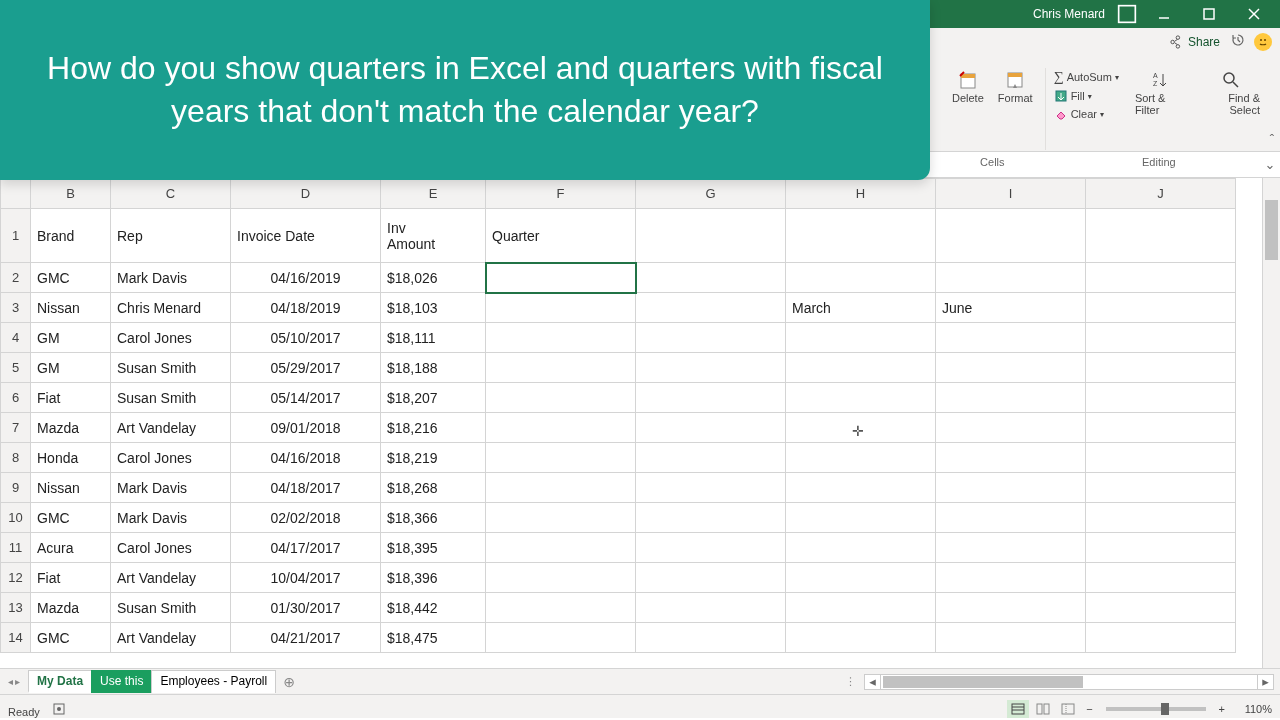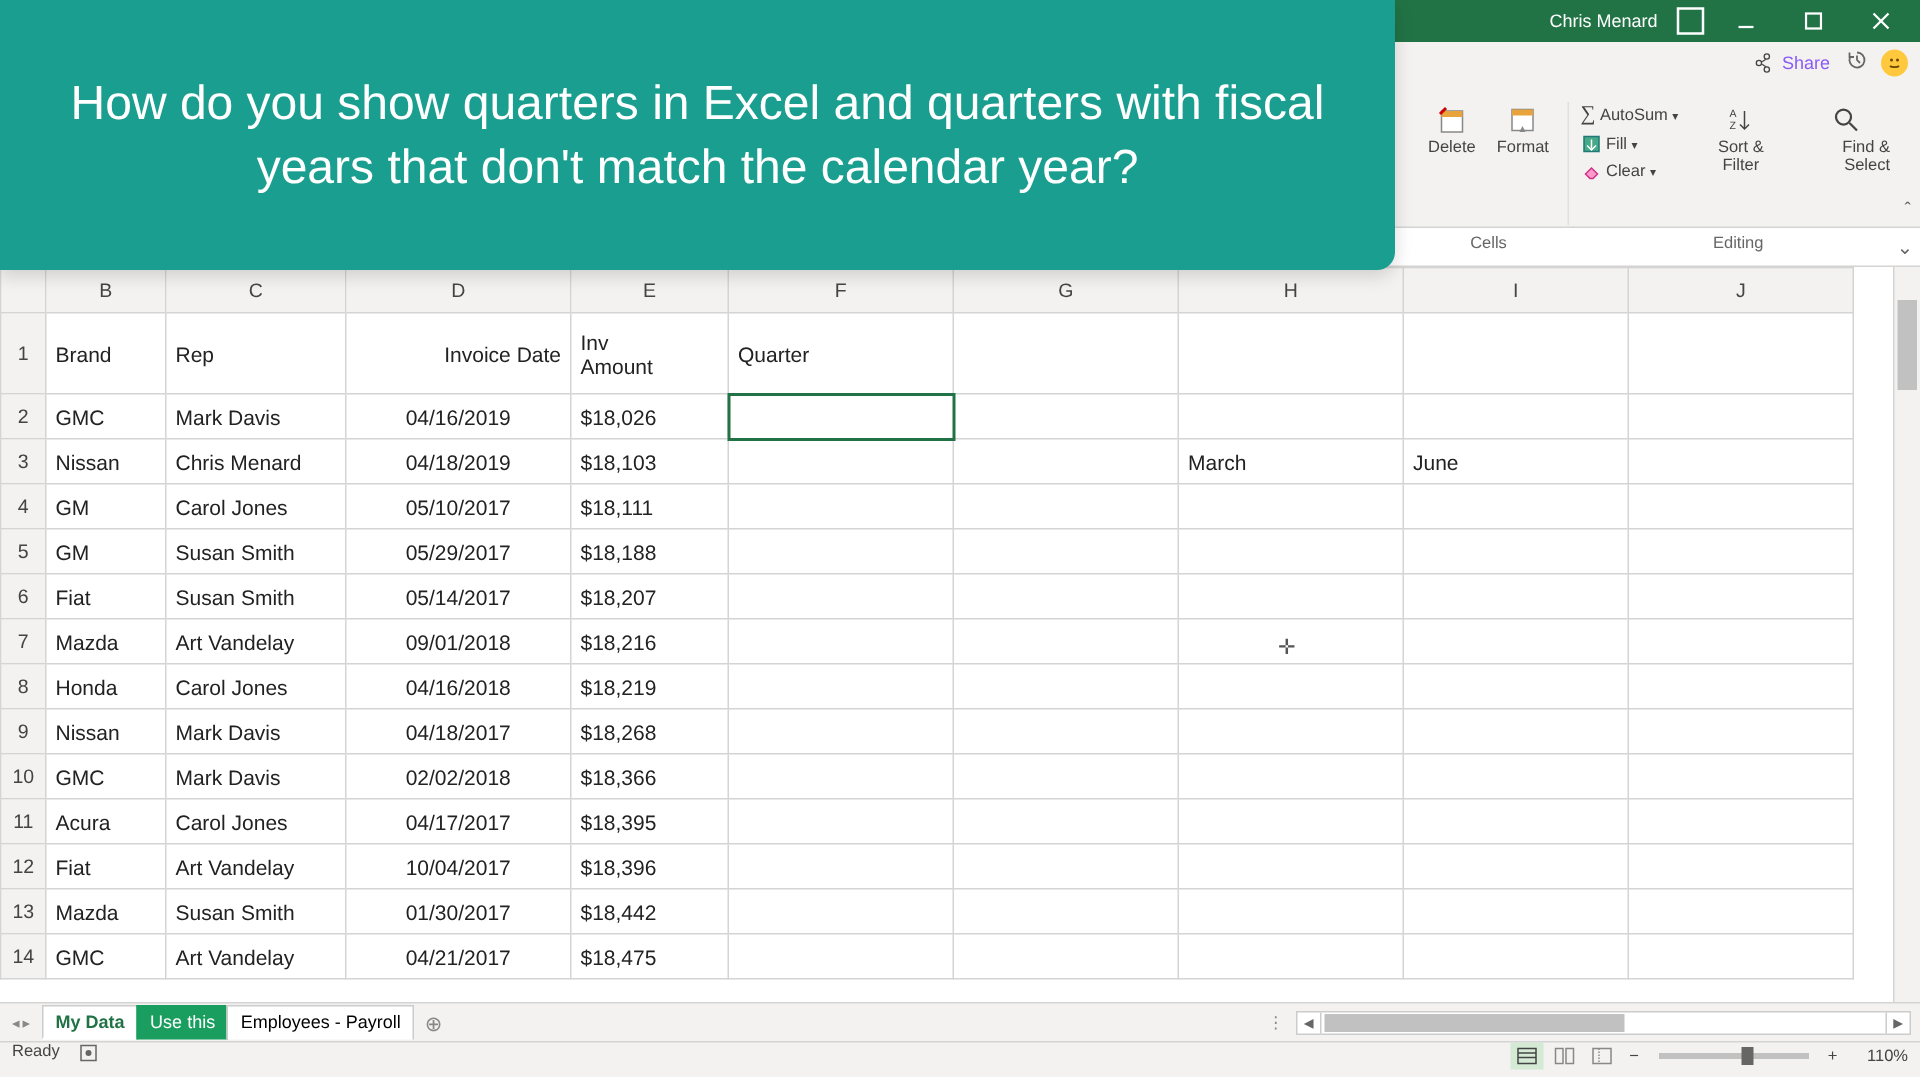--- a/index.html
+++ b/index.html
@@ -7,21 +7,21 @@
 
 
 .titlebar { height: 28px; background: #217346; display: flex; align-items: center; justify-content: flex-end; color: #fff; padding: 0 4px; }
 .titlebar .user { font-size: 12px; margin-right: 8px; }
 .titlebar .winbtn { width: 45px; height: 28px; display: flex; align-items: center; justify-content: center; cursor: pointer; }
 .titlebar .winbtn svg { width: 12px; height: 12px; }
 .titlebar .smallicon { width: 20px; height: 20px; display:flex;align-items:center;justify-content:center;margin:0 4px; }
 
 
 .ribbon-area { background:#f3f2f1; height:124px; border-bottom:1px solid #d4d4d4; position:relative;}
-.ribbon-right { position:absolute; right:8px; top:4px; display:flex; align-items:center; color:#8b5cf6; font-size:12px;}
+.ribbon-right { position:absolute; right:8px; top:4px; display:flex; align-items:center; color:#14532d; font-size:12px;}
 .ribbon-right .share{ display:flex;align-items:center;gap:4px;margin-right:10px;cursor:pointer;}
 .ribbon-content { position:absolute; left:940px; right:8px; top:40px; bottom:22px; display:flex; }
 .ribbon-group { display:flex; flex-direction:column; align-items:center; padding:0 6px; border-right:1px solid #e1dfdd; position:relative; height:82px;}
 .ribbon-group:last-child{border-right:none;}
 .ribbon-group .grouplabel{ position:absolute; bottom:-18px; left:0; right:0; text-align:center; font-size:11px; color:#666;}
 .ribbon-btn { display:flex; flex-direction:column; align-items:center; justify-content:center; cursor:pointer; padding:2px 6px; font-size:11px; color:#444;}
 .ribbon-btn svg { width:20px; height:20px; margin-bottom:2px;}
 .ribbon-small { display:flex; align-items:center; gap:3px; font-size:11px; color:#444; cursor:pointer; padding:1px 2px;}
 .ribbon-small svg{width:14px;height:14px;}
 .cells-group{display:flex;gap:2px;}
@@ -67,21 +67,21 @@
 .tabstrip .tab.accent{background:#1a9e5f;color:#fff;border-color:#1a9e5f;}
 .tabstrip .newtab{padding:3px 8px;color:#888;cursor:pointer;font-size:14px;}
 .tabstrip .hsplit{margin-left:auto;margin-right:8px;color:#888;font-size:11px;}
 .tabstrip .hscroll{width:410px;height:16px;background:#fff;border:1px solid #ccc;position:relative;margin-right:6px;}
 .tabstrip .hscroll .lbtn,.tabstrip .hscroll .rbtn{position:absolute;top:0;bottom:0;width:16px;display:flex;align-items:center;justify-content:center;color:#666;cursor:pointer;}
 .tabstrip .hscroll .lbtn{left:0;border-right:1px solid #ccc;}
 .tabstrip .hscroll .rbtn{right:0;border-left:1px solid #ccc;}
 .tabstrip .hscroll .hthumb{position:absolute;left:18px;top:1px;bottom:1px;width:200px;background:#c1c1c1;}
 
 
-.statusbar{height:24px;background:#f3f2f1;border-top:1px solid #d4d4d4;display:flex;align-items:flex-start;font-size:11px;color:#444;padding:0 8px;}
+.statusbar{height:24px;background:#f3f2f1;border-top:1px solid #d4d4d4;display:flex;align-items:flex-end;font-size:11px;color:#444;padding:0 8px;}
 .statusbar .ready{margin-right:12px;}
 .statusbar .right{margin-left:auto;display:flex;align-items:center;gap:3px;}
 .statusbar .viewbtn{width:22px;height:18px;border:1px solid transparent;display:flex;align-items:center;justify-content:center;cursor:pointer;}
 .statusbar .viewbtn.active{background:#d4ead4;}
 .statusbar .zoom-slider{width:100px;height:4px;background:#c1c1c1;position:relative;margin:0 6px;}
 .statusbar .zoom-slider .zthumb{position:absolute;top:-4px;left:55px;width:8px;height:12px;background:#666;}
 .statusbar .zpct{min-width:40px;text-align:right;}
 
 .cursor-cross{position:absolute;pointer-events:none;font-size:14px;color:#555;}
 </style>
@@ -181,21 +181,21 @@
             <span style="font-size:8px;">▾</span>
           </div>
       </div>
       <div class="editing-col2">
         <div class="ribbon-btn">
           <svg viewBox="0 0 20 20">
               <text x="2" y="8" font-size="7" fill="#444">A</text>
               <text x="2" y="16" font-size="7" fill="#444">Z</text>
               <path d="M12 4v12M9 13l3 3 3-3" stroke="#444" fill="none"></path>
             </svg>
-          <span style="text-align:center;">Sort &amp; Filter</span>
+          <span style="">Sort &amp; Filter</span>
         </div>
         <div class="ribbon-btn">
           <svg viewBox="0 0 20 20">
               <circle cx="8" cy="8" r="5" fill="none" stroke="#444" stroke-width="1.5"></circle>
               <line x1="12" y1="12" x2="17" y2="17" stroke="#444" stroke-width="1.5"></line>
             </svg>
           <span style="text-align:right;">Find &amp; Select</span>
         </div>
       </div>
       <div class="grouplabel">Editing</div>
@@ -234,21 +234,21 @@
           <th class="colhdr" style="width:150px">F</th>
           <th class="colhdr" style="width:150px">G</th>
           <th class="colhdr" style="width:150px">H</th>
           <th class="colhdr" style="width:150px">I</th>
           <th class="colhdr" style="width:150px">J</th>
         </tr>
         <tr style="height:54px">
           <th class="rowhdr">1</th>
           <td class="hdrcell">Brand</td>
           <td class="hdrcell">Rep</td>
-          <td class="hdrcell" style="text-align:right">Invoice Date</td>
+          <td class="hdrcell" style="text-align:left">Invoice Date</td>
           <td class="hdrcell num">Inv<br>Amount</td>
           <td class="hdrcell">Quarter</td>
           <td></td>
           <td></td>
           <td></td>
           <td></td>
         </tr>
         <tr>
           <th class="rowhdr">2</th>
           <td>GMC</td>

